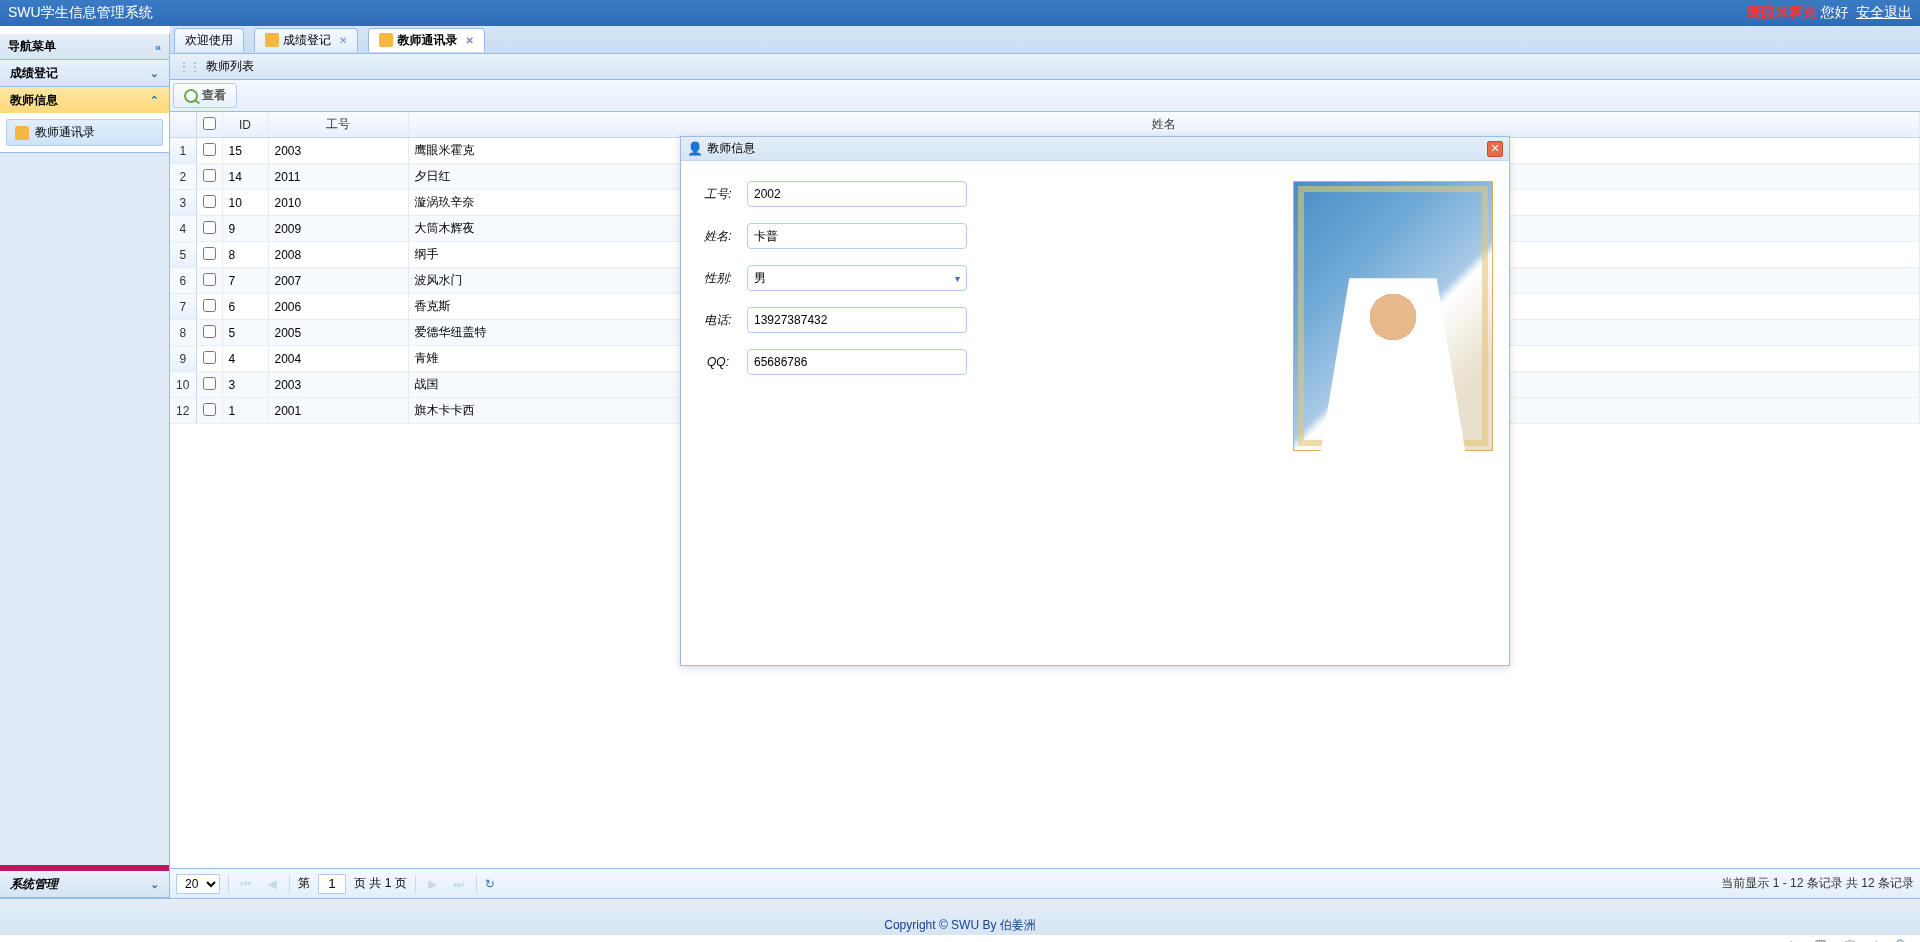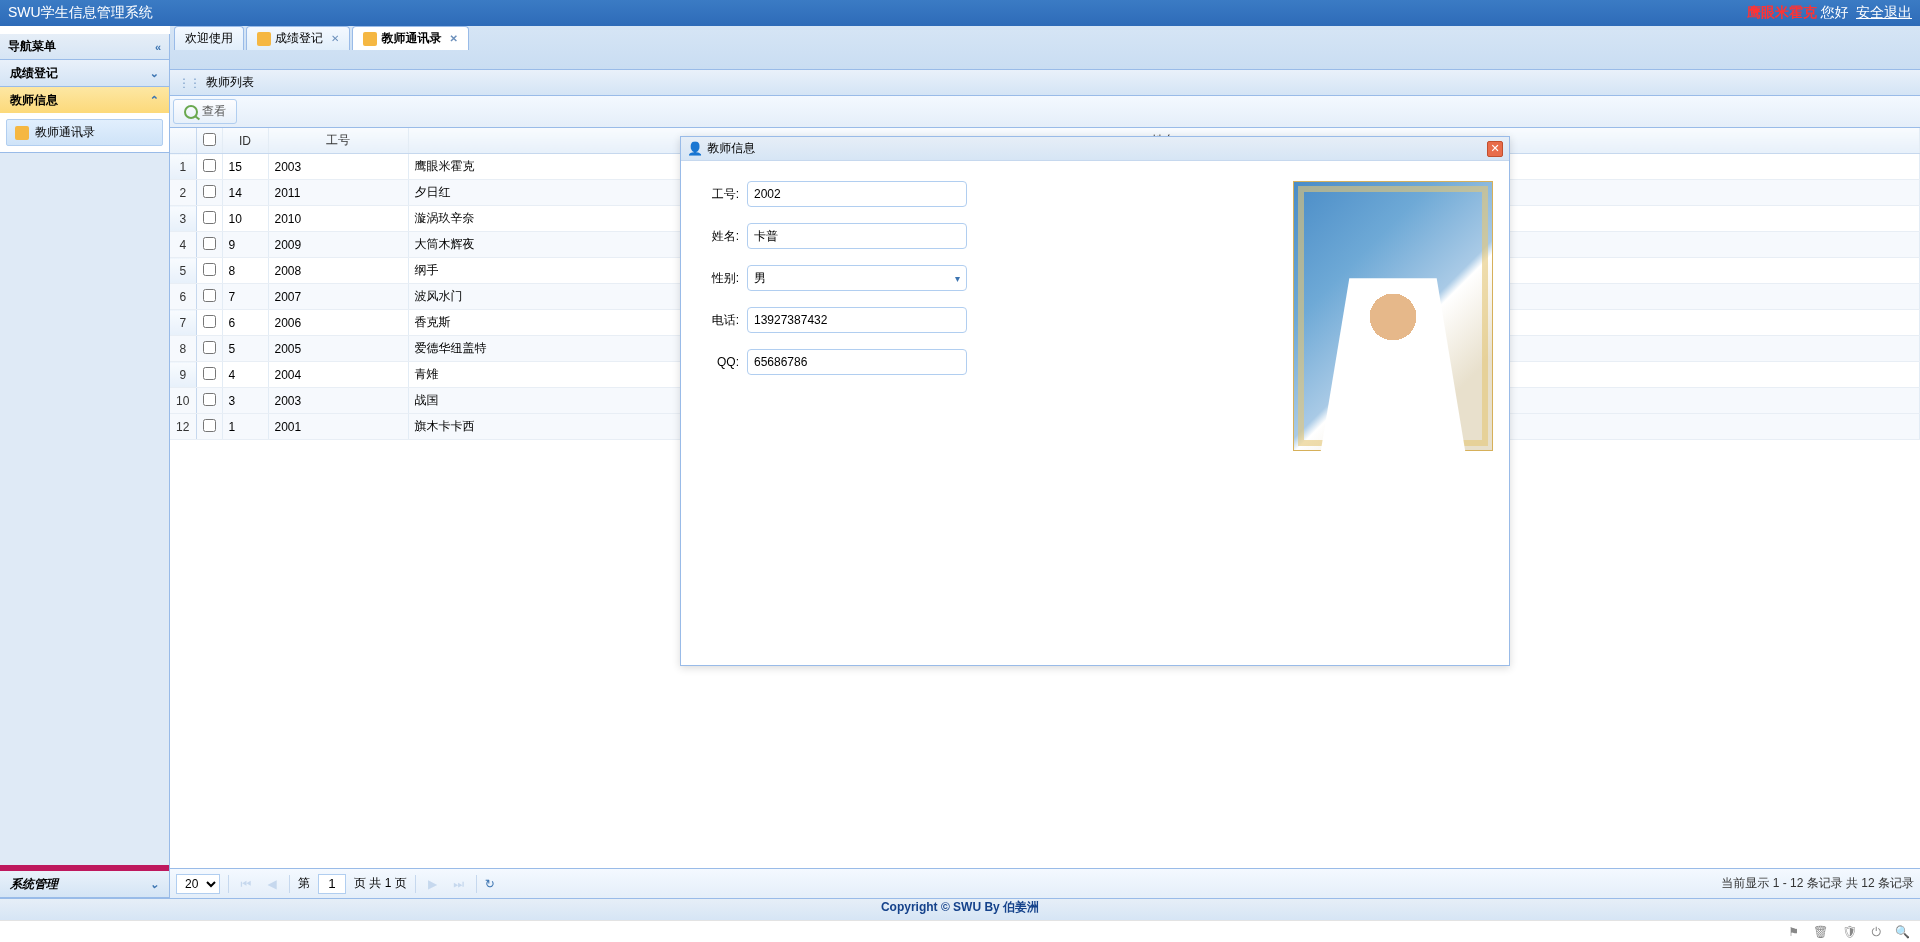--- a/index.html
+++ b/index.html
@@ -86,27 +86,27 @@
   font-style: italic;
 }
 .main {
   flex: 1;
   display: flex;
   flex-direction: column;
   background: #dfeaf6;
   position: relative;
 }
 .tabbar {
-  height: 44px;
+  height: 28px;
   background: linear-gradient(#d6e5f5, #c9ddf2);
   border-bottom: 1px solid #99bbe8;
   display: flex;
-  align-items: flex-start;
+  align-items: center;
   padding-left: 4px;
-  gap: 2px;
+  gap: 10px;
 }
 .tab {
   background: linear-gradient(#f4f9ff, #e1eefa);
   border: 1px solid #99bbe8;
   border-bottom: none;
   border-radius: 4px 4px 0 0;
   padding: 4px 10px;
   display: flex;
   align-items: center;
   gap: 4px;
@@ -130,20 +130,21 @@
   align-items: center;
   gap: 6px;
   height: 26px;
 }
 .panel-title .grip { color: #7a9ec9; letter-spacing: -1px;}
 .toolbar {
   background: linear-gradient(#f4f9ff, #e4eef9);
   border-bottom: 1px solid #99bbe8;
   padding: 3px;
   display: flex;
+  font-weight: bold;
 }
 .tool-btn {
   background: linear-gradient(#fdfdff, #e7f0fa);
   border: 1px solid #b1cef0;
   border-radius: 3px;
   padding: 3px 10px;
   display: flex;
   align-items: center;
   gap: 4px;
   cursor: pointer;
@@ -230,21 +231,21 @@
   gap: 20px;
 }
 .form-col {
   width: 270px;
 }
 .form-row {
   display: flex;
   align-items: center;
   margin-bottom: 16px;
 }
-.form-row label { width: 50px; text-align: right; padding-right: 8px; }
+.form-row label { width: 50px; text-align: center; padding-right: 8px; font-style: italic; }
 .form-row input, .form-row .combo {
   flex: 1;
   border: 1px solid #b1cef0;
   border-radius: 4px;
   padding: 4px 6px;
   height: 26px;
   font-family: inherit;
   font-size: 12px;
 }
 .combo {
@@ -316,28 +317,28 @@
   color: #7aa3d2;
   cursor: pointer;
   width: 18px;
   text-align: center;
 }
 .pager .pbtn.disabled { color: #c6d8ee; }
 .pager input { width: 28px; border: 1px solid #b1cef0; text-align: center; height: 20px; }
 .pager .refresh { color: #3c74b1; cursor: pointer; }
 .pager-right { margin-left: auto; color: #333; }
 .footer {
-  height: 22px;
+  height: 36px;
   background: linear-gradient(#e6eef7, #d6e5f5);
   border-top: 1px solid #99bbe8;
   display: flex;
-  align-items: flex-start;
+  align-items: flex-end;
   justify-content: center;
   color: #15428b;
-  font-weight: bold;
+  font-weight: normal;
 }
 .statusbar {
   height: 22px;
   border-top: 1px solid #e3e3e3;
   display: flex;
   align-items: center;
   justify-content: flex-end;
   padding: 0 10px;
   gap: 14px;
   color: #888;

